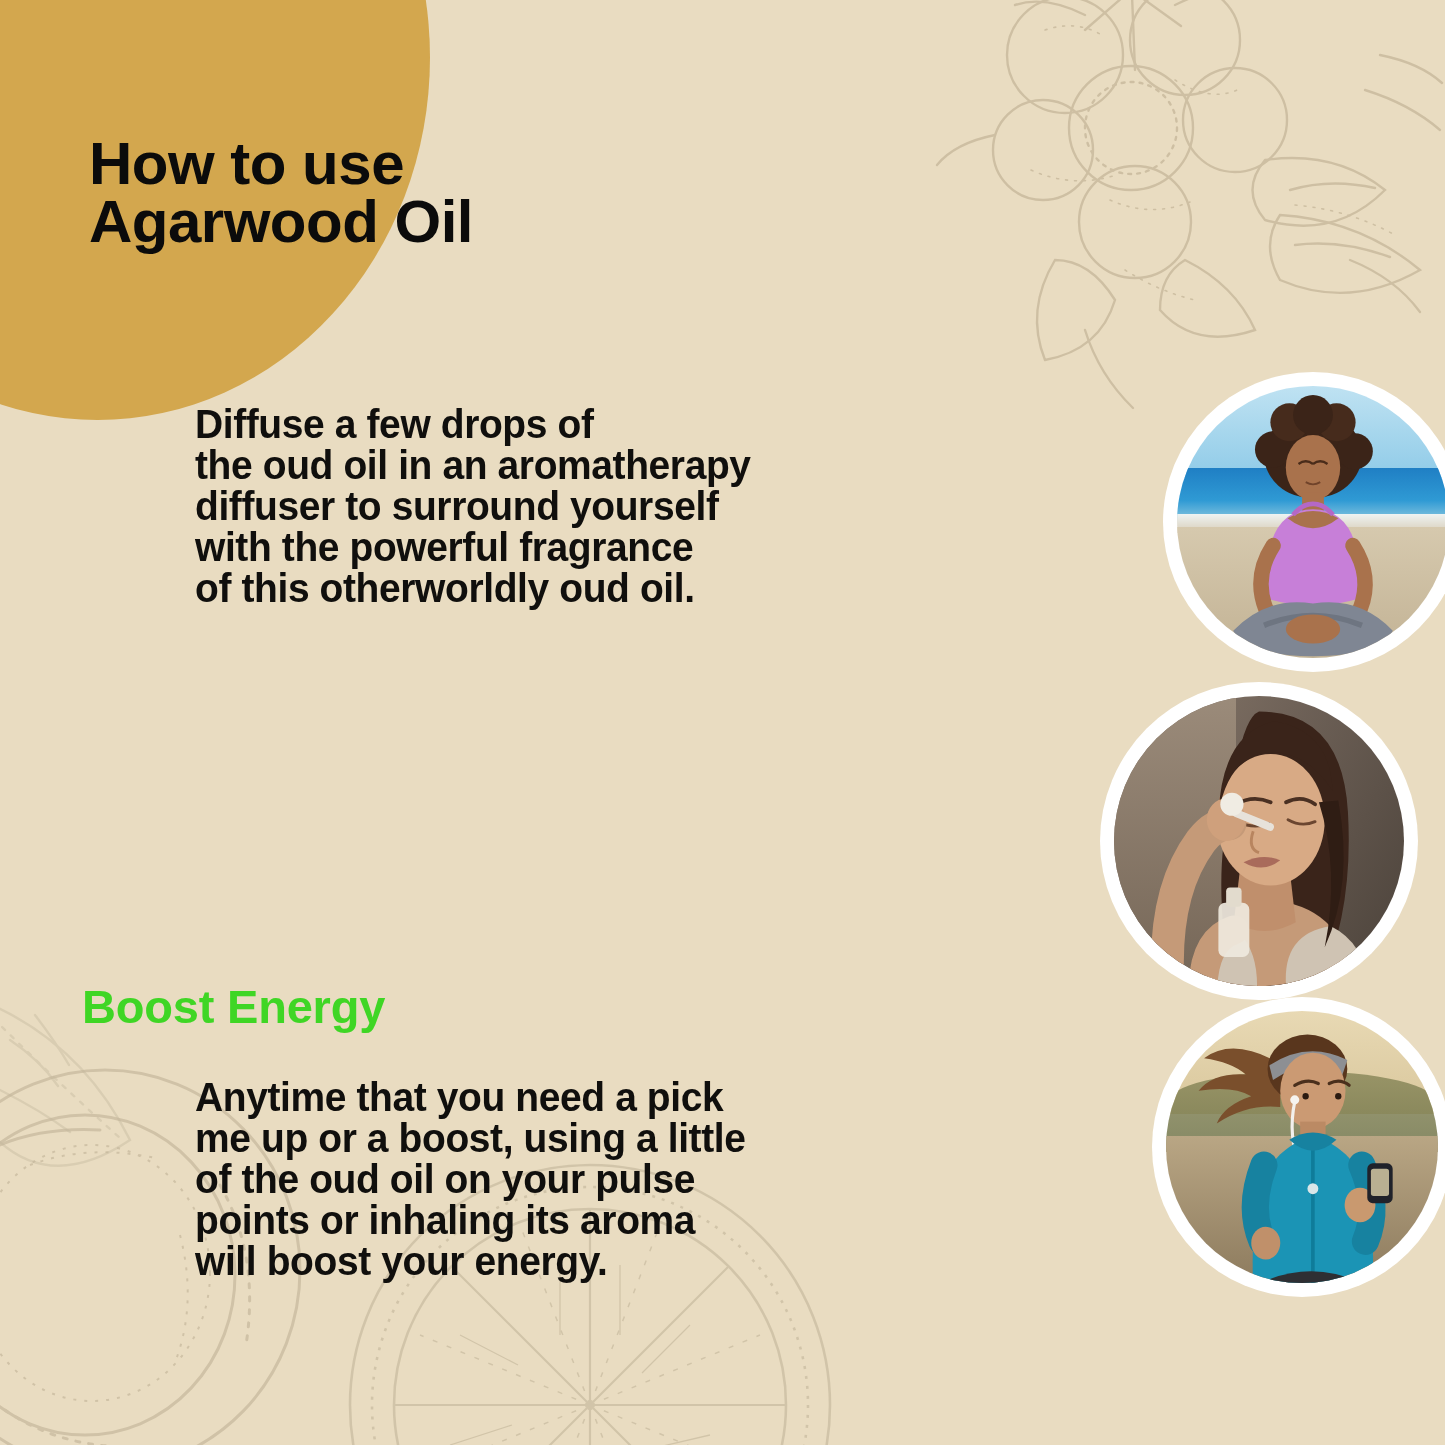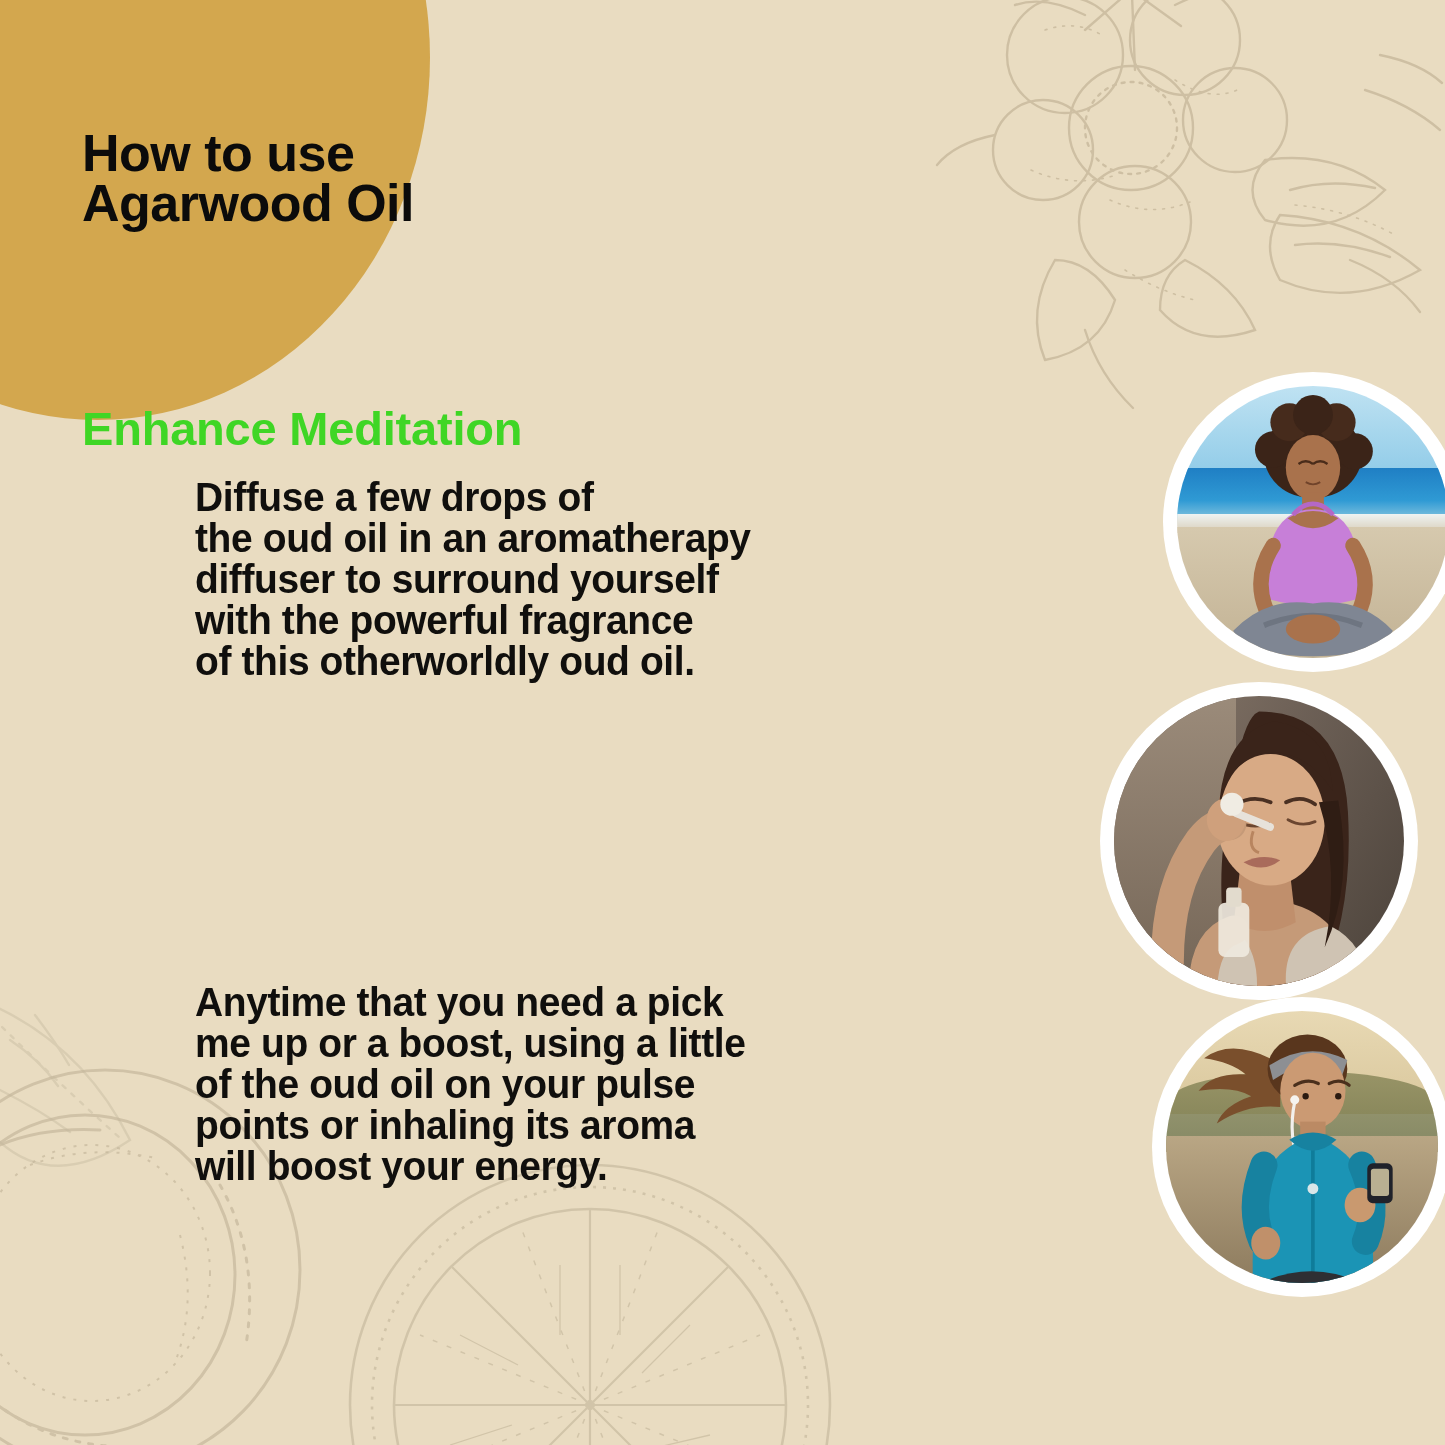--- a/index.html
+++ b/index.html
@@ -37,22 +37,22 @@
     background: #D3A74E;
     border-radius: 50%;
   }
 
   
   #title {
     position: absolute;
     left: 82px;
     top: 128px;
     width: 720px;
-    margin: 0;
-    font-size: 52px;
+    margin: 7px;
+    font-size: 60px;
     line-height: 0.97;
     font-weight: bold;
     color: #0b0b0b;
     letter-spacing: -0.5px;
   }
   #title .t-line { display: block; white-space: nowrap; }
 
   
   .section { position: absolute; left: 0; width: 1040px; }
   #section-0 { top: 404px; }
@@ -209,32 +209,32 @@
   </svg>
 
   <div id="gold-blob"></div>
 
   <h1 id="title">
     <span class="t-line">How to use</span>
     <span class="t-line">Agarwood Oil</span>
   </h1>
 
   <div class="section" id="section-0">
-    <h2 class="sec-heading">Enhance Meditation</h2>
     <p class="sec-body">
       <span class="b-line">Diffuse a few drops of</span>
       <span class="b-line">the oud oil in an aromatherapy</span>
       <span class="b-line">diffuser to surround yourself</span>
       <span class="b-line">with the powerful fragrance</span>
       <span class="b-line">of this otherworldly oud oil.</span>
     </p>
   </div>
 
 
   <div class="section" id="section-2">
+    <h2 class="sec-heading">Boost Energy</h2>
     <p class="sec-body">
       <span class="b-line">Anytime that you need a pick</span>
       <span class="b-line">me up or a boost, using a little</span>
       <span class="b-line">of the oud oil on your pulse</span>
       <span class="b-line">points or inhaling its aroma</span>
       <span class="b-line">will boost your energy.</span>
     </p>
   </div>
 
   <div class="photo" id="photo-meditation">

